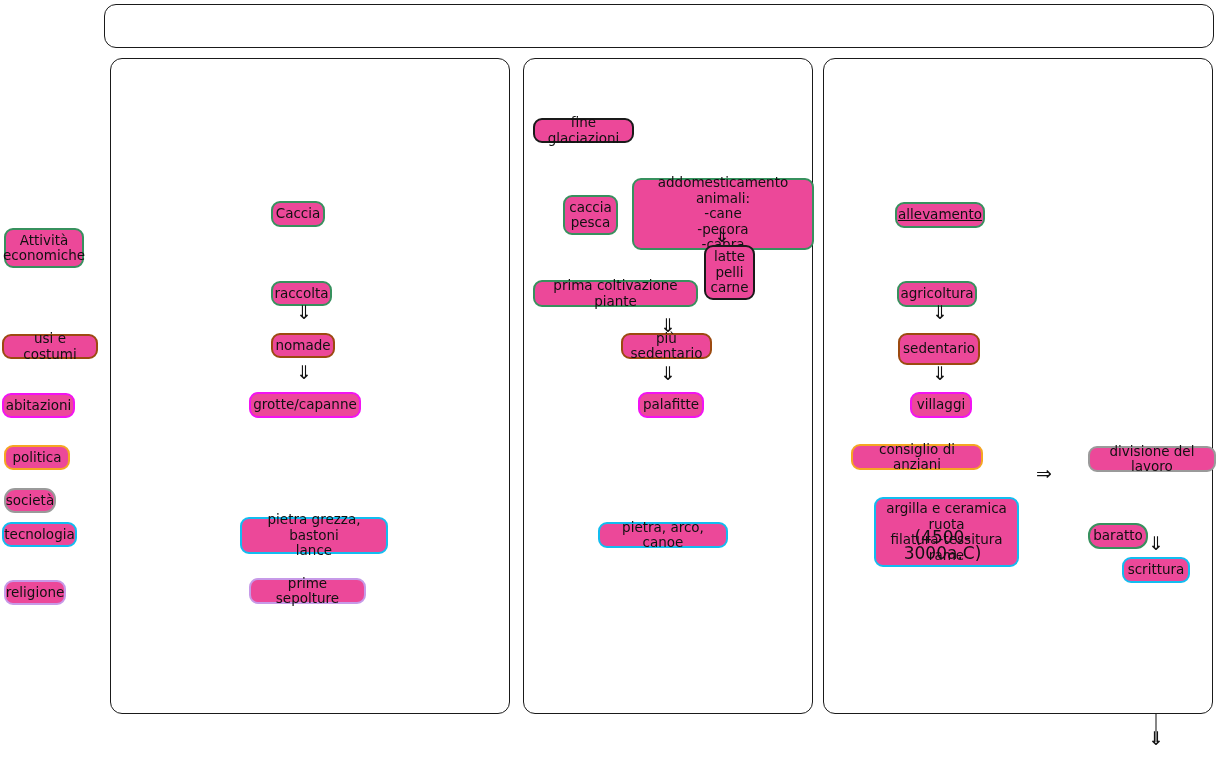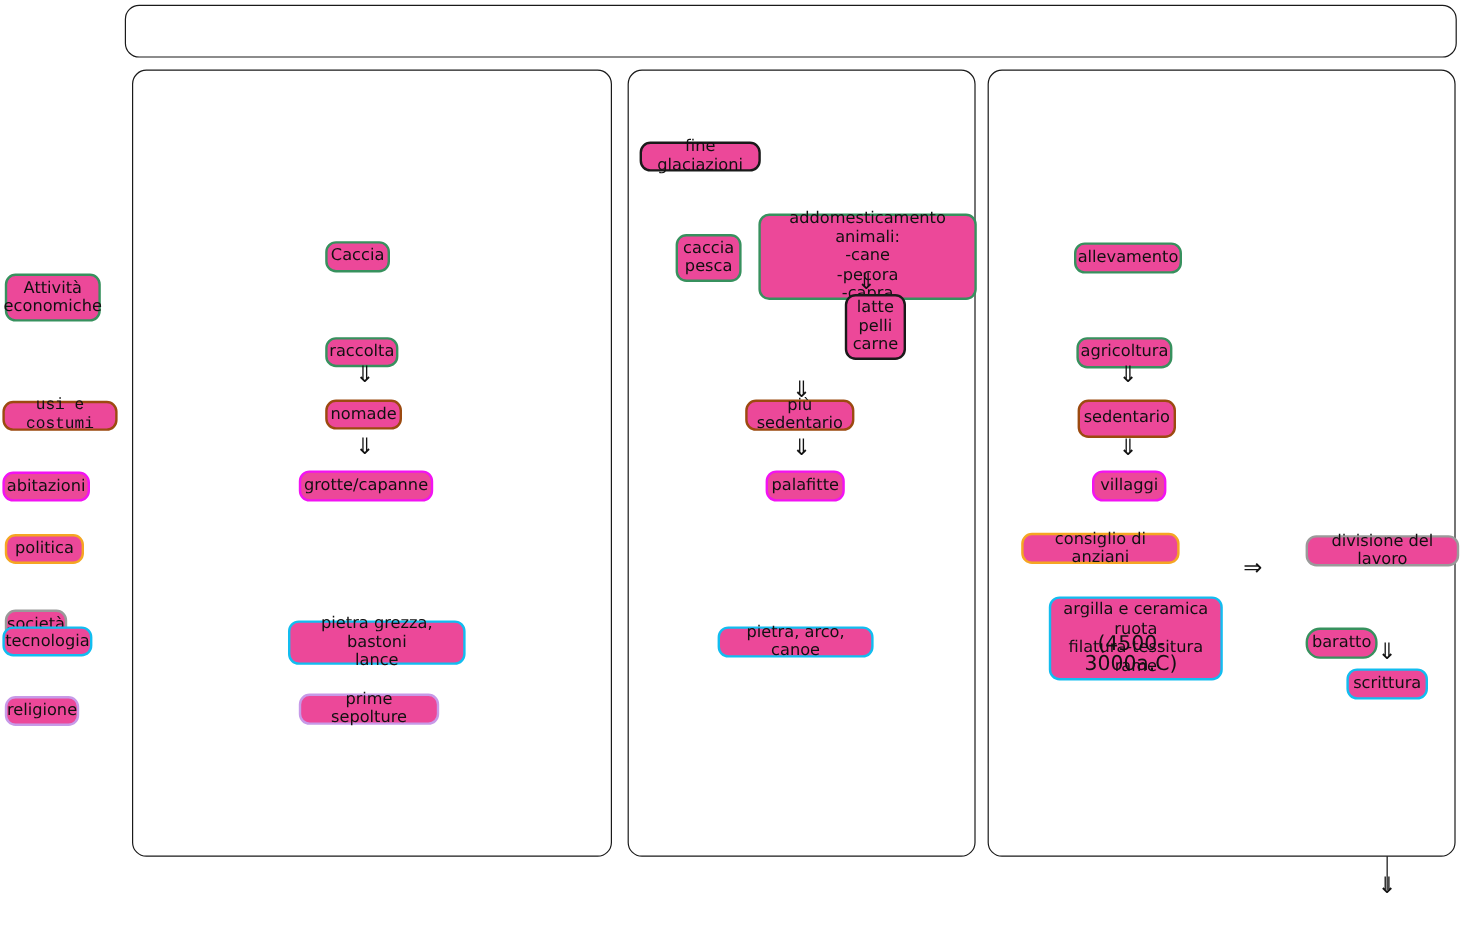--- a/index.html
+++ b/index.html
@@ -102,24 +102,24 @@
   <div class="frame-title" style="left:523px;top:69px;width:290px;">MESOLITICO</div>
   <div class="frame-sub" style="left:523px;top:86px;width:290px;">(12000-10000 anni fa)</div>
 
   <div class="frame" style="left:823px;top:58px;width:390px;height:656px;"></div>
   <div class="frame-title" style="left:823px;top:66px;width:390px;">NEOLITICO</div>
   <div class="frame-sub" style="left:823px;top:82px;width:390px;">(10000-5000 anni fa)
 8000</div>
 
   <div class="node c-green" style="left:4px;top:201px;width:80px;height:40px;">Attività
 economiche</div>
-  <div class="node c-brown" style="left:2px;top:334px;width:96px;height:25px;font-family:Liberation Mono, monospace;">usi e costumi</div>
+  <div class="node c-brown" style="left:2px;top:334px;width:96px;height:25px;">usi e costumi</div>
   <div class="node c-magenta" style="left:2px;top:393px;width:73px;height:25px;text-align:right;">abitazioni</div>
   <div class="node c-orange" style="left:4px;top:445px;width:66px;height:25px;">politica</div>
-  <div class="node c-gray" style="left:4px;top:508px;width:52px;height:25px;">società</div>
+  <div class="node c-gray" style="left:4px;top:488px;width:52px;height:25px;border-radius:11px;">società</div>
   <div class="node c-cyan" style="left:2px;top:522px;width:75px;height:25px;">tecnologia</div>
   <div class="node c-purple" style="left:4px;top:580px;width:62px;height:25px;">religione</div>
 
   <div class="node c-green" style="left:271px;top:174px;width:54px;height:26px;">Caccia</div>
   <div class="node c-green" style="left:271px;top:254px;width:61px;height:25px;">raccolta</div>
   <div class="dbl-arrow" style="left:296px;top:303px;">⇓</div>
   <div class="node c-brown" style="left:271px;top:333px;width:64px;height:25px;">nomade</div>
   <div class="dbl-arrow" style="left:296px;top:363px;">⇓</div>
   <div class="node c-magenta" style="left:249px;top:392px;width:112px;height:26px;">grotte/capanne</div>
   <div class="node c-cyan" style="left:240px;top:517px;width:148px;height:37px;">pietra grezza, bastoni
@@ -127,30 +127,31 @@
   <div class="node c-purple" style="left:249px;top:578px;width:117px;height:26px;">prime sepolture</div>
 
   <div class="node c-black" style="left:533px;top:118px;width:101px;height:25px;">fine glaciazioni</div>
   <div class="node c-green" style="left:563px;top:168px;width:55px;height:40px;">caccia
 pesca</div>
   <div class="node c-green" style="left:632px;top:151px;width:182px;height:72px;">addomesticamento animali:
 -cane
 -pecora
 -capra</div>
   <div class="dbl-arrow" style="left:714px;top:226px;">⇓</div>
+  <div class="node c-green" style="left:533px;top:253px;width:165px;height:27px;">prima coltivazione piante</div>
   <div class="node c-black" style="left:704px;top:245px;width:51px;height:55px;">latte
 pelli
 carne</div>
   <div class="dbl-arrow" style="left:660px;top:316px;">⇓</div>
   <div class="node c-brown" style="left:621px;top:333px;width:91px;height:26px;">più sedentario</div>
   <div class="dbl-arrow" style="left:660px;top:364px;">⇓</div>
   <div class="node c-magenta" style="left:638px;top:392px;width:66px;height:26px;">palafitte</div>
   <div class="node c-cyan" style="left:598px;top:522px;width:130px;height:26px;">pietra, arco, canoe</div>
 
-  <div class="node c-green" style="left:895px;top:175px;width:90px;height:26px;">allevamento</div>
+  <div class="node c-green" style="left:895px;top:175px;width:90px;height:26px;text-decoration:underline;">allevamento</div>
   <div class="node c-green" style="left:897px;top:254px;width:80px;height:26px;">agricoltura</div>
   <div class="dbl-arrow" style="left:932px;top:303px;">⇓</div>
   <div class="node c-brown" style="left:898px;top:333px;width:82px;height:32px;">sedentario</div>
   <div class="dbl-arrow" style="left:932px;top:364px;">⇓</div>
   <div class="node c-magenta" style="left:910px;top:392px;width:62px;height:26px;">villaggi</div>
   <div class="node c-orange" style="left:851px;top:444px;width:132px;height:26px;">consiglio di anziani</div>
 
   <div class="node c-cyan" style="left:874px;top:497px;width:145px;height:70px;flex-direction:column;">
     <span style="white-space:pre-line;">argilla e ceramica
 ruota

